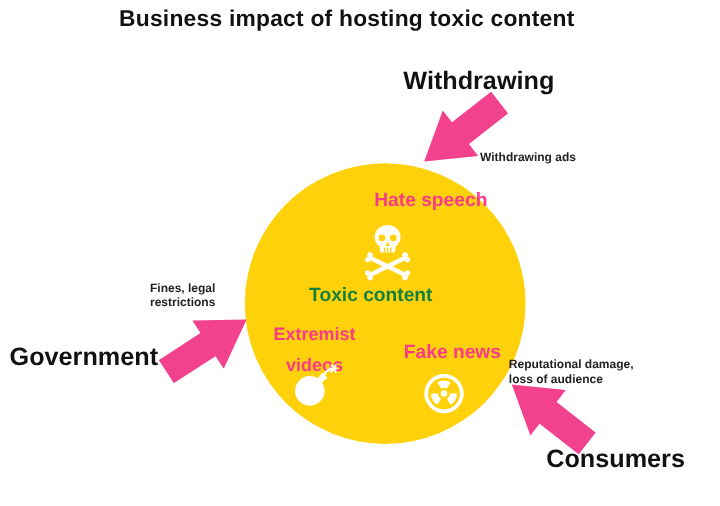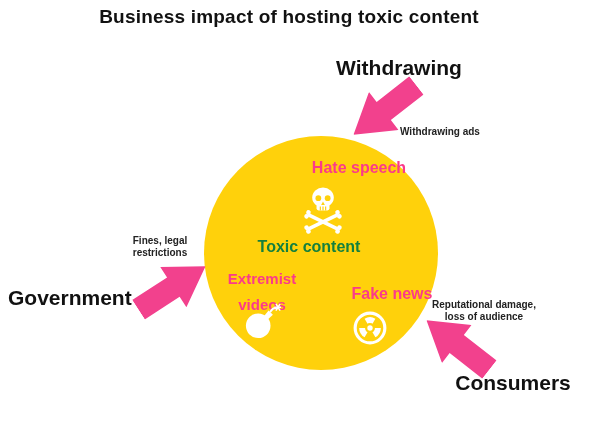--- a/index.html
+++ b/index.html
@@ -23,42 +23,42 @@
   .actor {
     font-size: 21px; font-weight: bold; color: #111;
     white-space: nowrap;
   }
   .actor-advertisers { left: 399px; top: 56px; }
   .actor-government  { left: 8px;   top: 286px; text-align: right; }
   .actor-consumers   { left: 489px; top: 371px; margin-left: 24px; }
 
   .impact {
     font-size: 10px; font-weight: bold; color: #222;
-    text-align: center; line-height: 12px;
+    text-align: left; line-height: 12px;
   }
   .impact-advertisers { left: 400px; top: 126px; white-space: nowrap; text-align: left; }
   .impact-government  { left: 160px; top: 235px; width: 70px; }
   .impact-consumers   { left: 484px; top: 299px; width: 120px; }
 
   .big-circle {
     left: 204px; top: 136px; width: 234px; height: 234px;
     border-radius: 50%;
   }
 
   .circle-title {
     left: 309px; top: 238px;
     font-size: 16px; font-weight: bold; color: #15803d;
     white-space: nowrap;
   }
   .pink-label {
     font-weight: bold; text-align: center;
   }
   .label-hate      { left: 325px; top: 159px; font-size: 16px; white-space: nowrap; }
   .label-extremist { left: 262px; top: 266px; font-size: 15px; width: 82px; line-height: 26px; }
-  .label-fake      { left: 377px; top: 285px; font-size: 16px; white-space: nowrap; margin-left: 15px; }
+  .label-fake      { left: 377px; top: 285px; font-size: 16px; white-space: nowrap; }
 
   .icon-skull     { left: 300px; top: 184px; }
   .icon-bomb      { left: 243px; top: 303px; }
   .icon-radiation { left: 352px; top: 310px; }
 
   .arrow {
     width: 80px; height: 48px;
     clip-path: polygon(0 26%, 52% 26%, 52% 0, 100% 50%, 52% 100%, 52% 74%, 0 74%);
   }
   .arrow-advertisers { left: 345px; top: 86px;  transform: rotate(142deg); }

